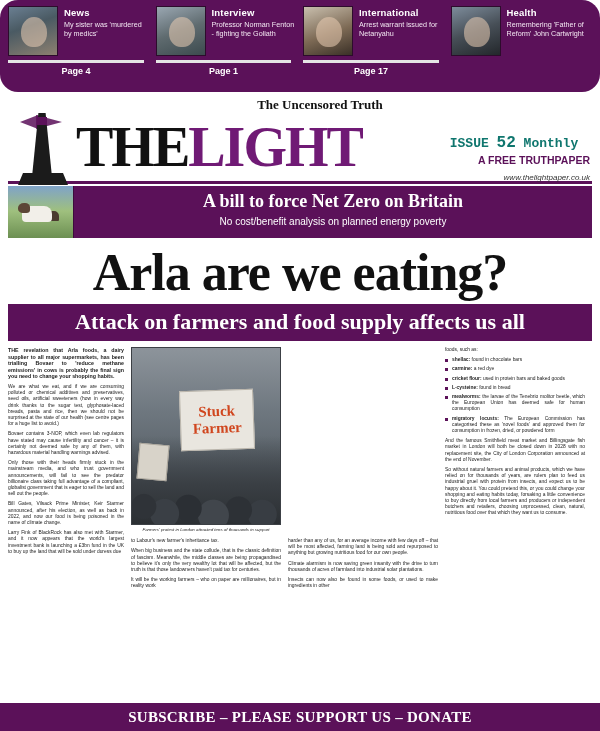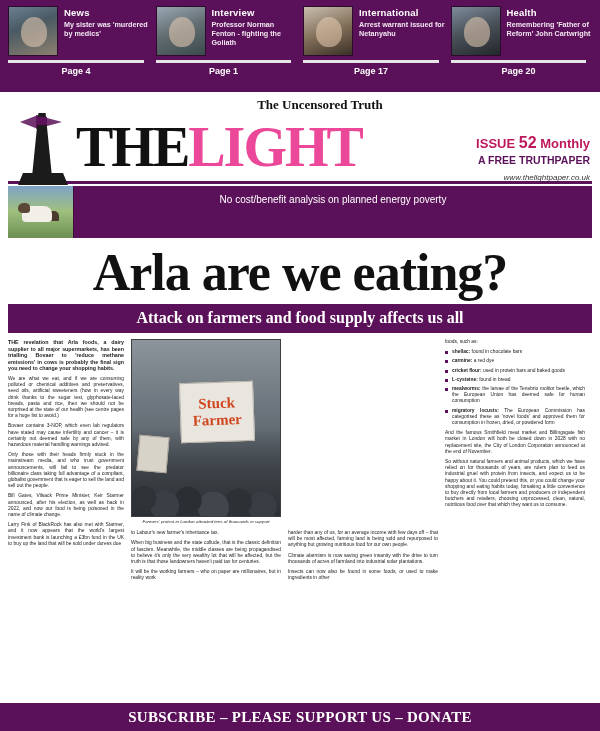--- a/index.html
+++ b/index.html
@@ -18,20 +18,21 @@
     background: #ffffff;
   }
 
   
   .teaser-bar {
     display: flex;
     background: #5b1159;
     height: 92px;
     padding: 6px 8px 0 8px;
     gap: 6px;
+    border-radius: 18px;
   }
   .teaser {
     flex: 1;
     display: flex;
     flex-direction: column;
     position: relative;
   }
   .teaser-top {
     display: flex;
     gap: 6px;
@@ -61,21 +62,21 @@
   .teaser-cat {
     font-weight: bold;
     font-size: 9.5px;
     letter-spacing: .2px;
     line-height: 11px;
     margin-bottom: 2px;
   }
   .teaser-head {
     font-size: 7.2px;
     line-height: 9.2px;
-    font-weight: bold;
+    font-weight: normal;
     color: #f3e7f2;
   }
   .teaser-page {
     margin-top: 4px;
     text-align: center;
     color: #ffffff;
     font-weight: bold;
     font-size: 9px;
     border-top: 3px solid #e5e5e5;
     padding-top: 3px;
@@ -149,32 +150,33 @@
   }
   .the-light {
     font-family: "Liberation Serif", serif;
     font-weight: bold;
     font-size: 56px;
     line-height: 56px;
     letter-spacing: -2px;
     color: #111;
     margin-top: 8px;
   }
-  .the-light .light-purple { color: #ec4899; }
+  .the-light .light-purple { color: #701a75; }
   .masthead-right {
     margin-left: auto;
     text-align: right;
     padding-top: 22px;
     line-height: 1.25;
   }
   .issue {
-    font-family: Liberation Sans, sans-serif;
+    font-family: Liberation Mono, monospace;
     font-size: 13px;
     font-weight: bold;
-    color: #be185d;
+    color: #0f766e;
+    text-align: center;
   }
   .issue .num { font-size: 16px; }
   .free {
     font-size: 10.5px;
     font-weight: bold;
     color: #5b1159;
     margin-top: 1px;
     margin-left: 40px;
   }
   .url {
@@ -258,21 +260,21 @@
     margin: 6px 8px 2px 8px;
     letter-spacing: -1px;
   }
   .subhead-bar {
     background: #5b1159;
     margin: 2px 8px 0 8px;
     color: #fff;
     text-align: center;
     font-family: "Liberation Serif", serif;
     font-weight: bold;
-    font-size: 16px;
+    font-size: 22px;
     padding: 5px 0 6px 0;
   }
 
   
   .body-area {
     display: flex;
     margin: 6px 8px 0 8px;
     gap: 7px;
     height: 346px;
   }
@@ -418,21 +420,20 @@
     </div>
 
     <div class="teaser">
       <div class="teaser-top">
         <div class="teaser-photo ph4"></div>
         <div class="teaser-text">
           <div class="teaser-cat">Health</div>
           <div class="teaser-head">Remembering 'Father of Reform' John Cartwright</div>
         </div>
       </div>
-      <div class="teaser-page">Page 20</div>
     </div>
 
   </div>
 
   <div class="masthead">
     <div class="uncensored">The Uncensored Truth</div>
     <div class="logo-row">
       <div class="lighthouse">
         <div class="lh-beam"></div>
         <div class="lh-beam2"></div>
@@ -453,20 +454,21 @@
         <div class="url">www.thelightpaper.co.uk</div>
       </div>
     </div>
   </div>
 
   <div class="rule-purple"></div>
 
   <div class="subbanner">
     <div class="cow-photo"></div>
     <div class="subbanner-text">
+      <div class="subbanner-head">A bill to force Net Zero on Britain</div>
       <div class="subbanner-sub">No cost/benefit analysis on planned energy poverty</div>
     </div>
     <div class="subbanner-page">Page 5</div>
   </div>
 
   <div class="main-headline">Arla are we eating?</div>
   <div class="subhead-bar">Attack on farmers and food supply affects us all</div>
 
   <div class="body-area">
 

